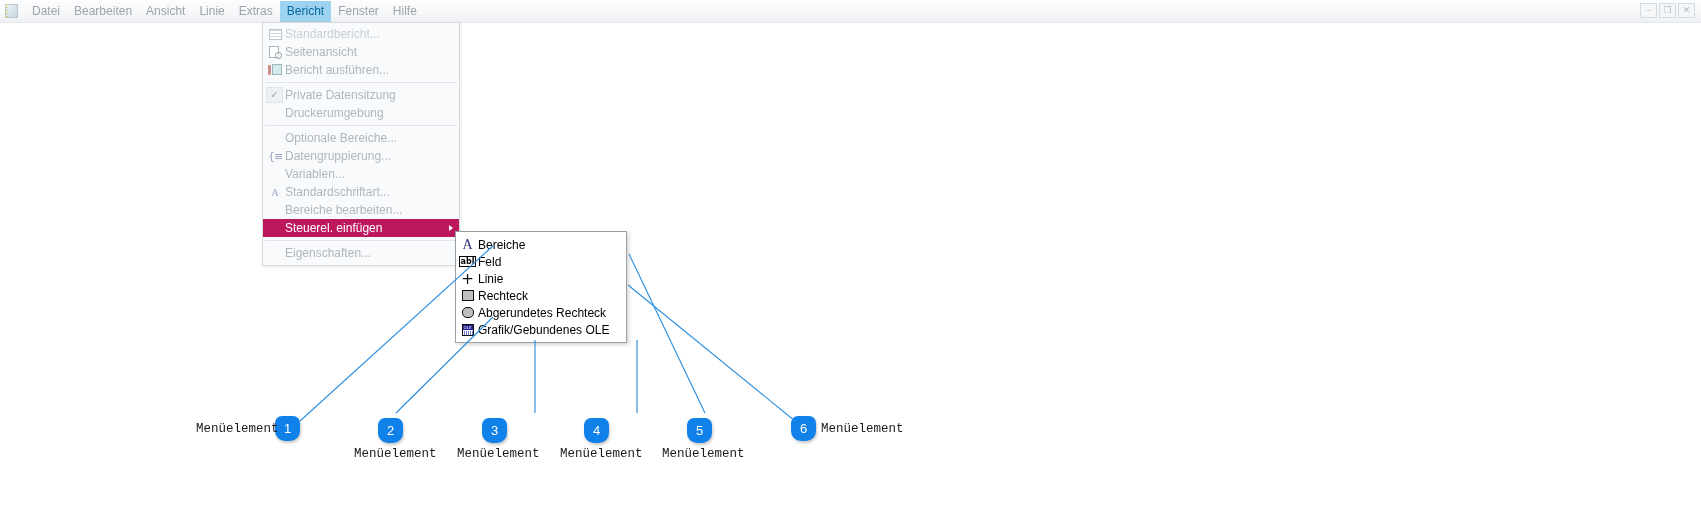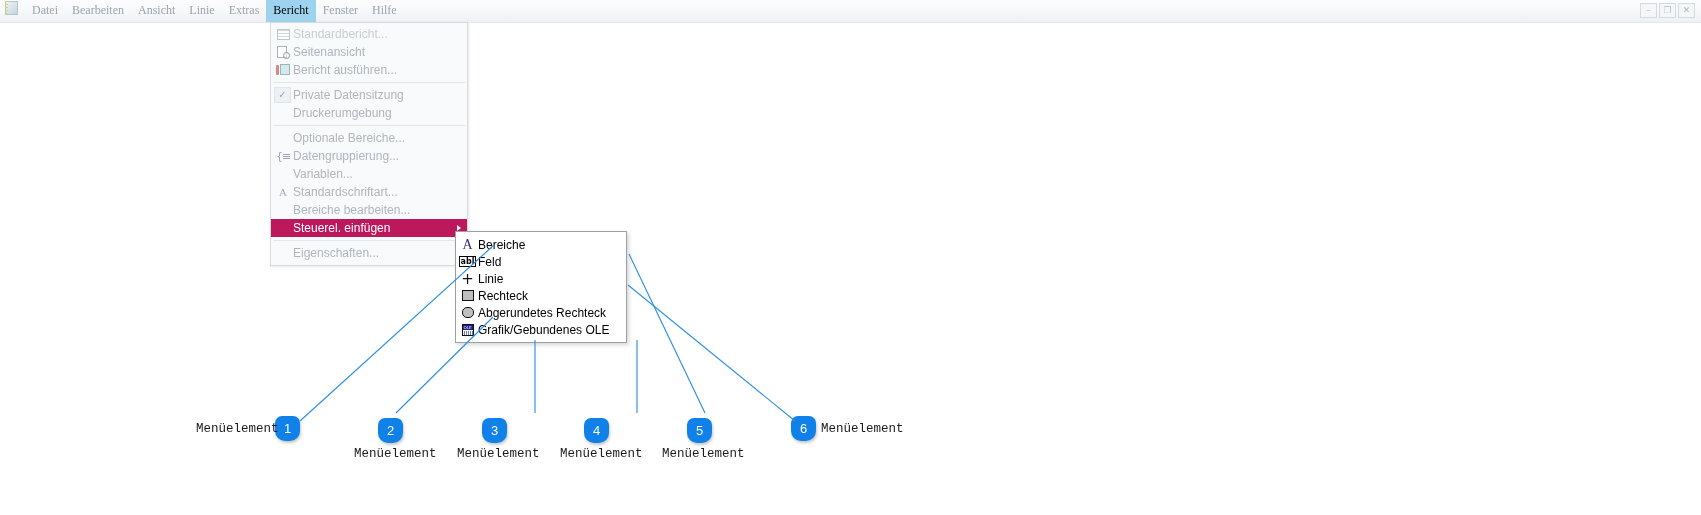--- a/index.html
+++ b/index.html
@@ -27,22 +27,22 @@
 
   #menubar {
     position: absolute;
     left: 0; top: 0;
     width: 1701px;
     height: 23px;
     background: linear-gradient(to bottom, #fdfdfe 0%, #f6f7f9 60%, #eef0f3 100%);
     border-bottom: 1px solid #e4e7ec;
     box-sizing: border-box;
     display: flex;
+    align-items: center;
     z-index: 5;
-    font-family: Liberation Serif, serif;
   }
 
   #app-icon {
     width: 14px;
     height: 16px;
     margin-left: 5px;
     margin-right: 6px;
     flex: 0 0 auto;
     position: relative;
   }
@@ -67,21 +67,21 @@
   .menu-title {
     font-size: 12px;
     color: #9aa4ad;
     padding: 3px 7px 4px 7px;
     line-height: 14px;
     white-space: nowrap;
     cursor: default;
   }
   .menu-title.active {
     background: #9ed3ef;
-    color: #000000;
+    color: #0369a1;
   }
 
   #window-controls {
     position: absolute;
     right: 6px;
     top: 3px;
     display: flex;
     gap: 2px;
     z-index: 6;
   }
@@ -103,21 +103,20 @@
     position: absolute;
     left: 262px;
     top: 22px;
     width: 198px;
     background: #f9fafb;
     border: 1px solid #d6dadf;
     box-sizing: border-box;
     z-index: 10;
     padding: 2px 0 3px 0;
     box-shadow: 1px 1px 3px rgba(0,0,0,0.09);
-    margin-left: 8px;
   }
   .mi {
     position: relative;
     height: 18px;
     display: flex;
     align-items: center;
     font-size: 12px;
     color: #aeb6bd;
     padding-left: 22px;
     white-space: nowrap;

